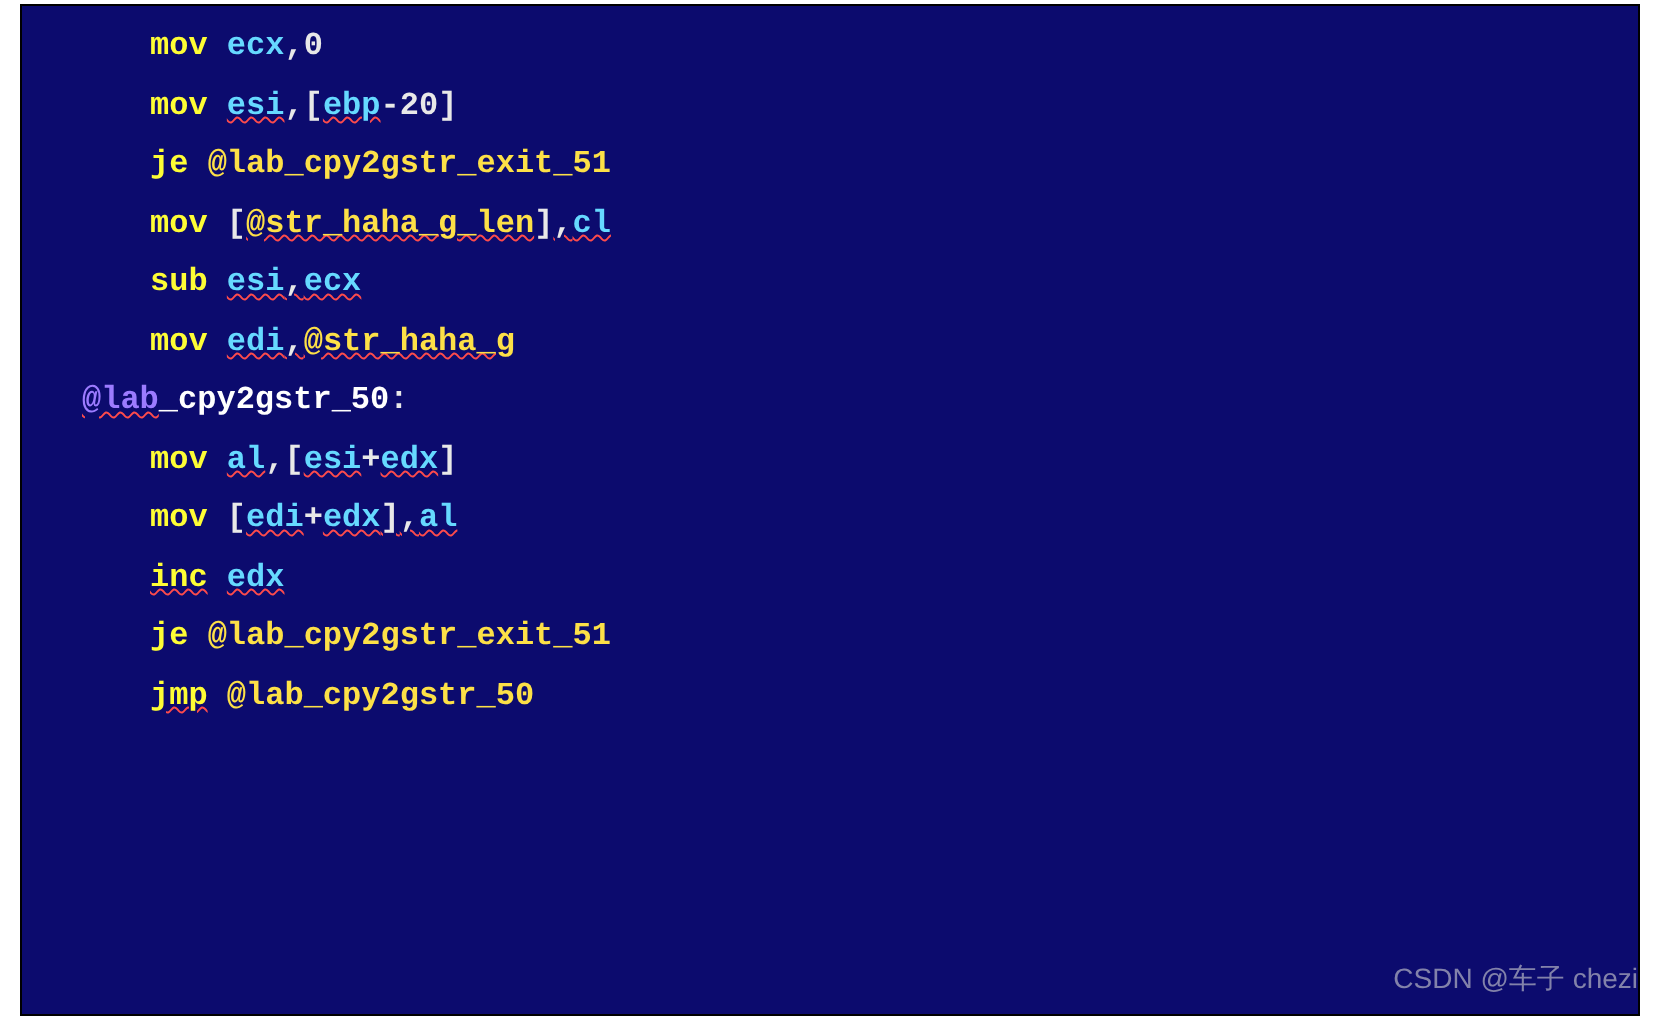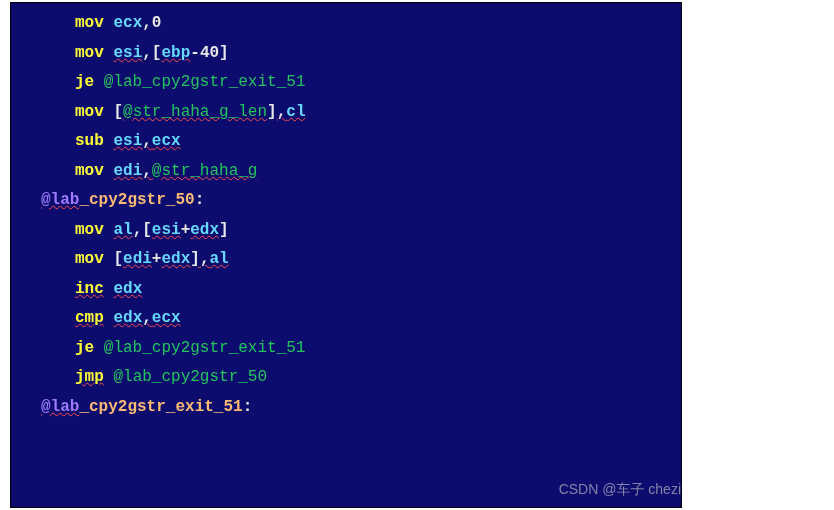--- a/index.html
+++ b/index.html
@@ -1,60 +1,58 @@
 <!DOCTYPE html>
 <html><head>
 <meta charset="utf-8">
 <style>
   * { margin:0; padding:0; box-sizing:border-box; }
   body { background:#fff; width:834px; height:510px; overflow:hidden; font-family:"Consolas","Courier New",monospace; font-size:16px; }
-  .frame { position:relative; margin:2px 10px 0 10px; width:672px; height:506px; background:#0c0b6e; border:1px solid #000; padding-top:6px; }
+  .frame { position:relative; margin:2px 10px 0 10px; width:810px; height:506px; background:#0c0b6e; border:1px solid #000; padding-top:6px; }
   .line { white-space:pre; line-height:29.5px; height:29.5px; }
   .pad4 { display:inline-block; width:64px; }
   .pad2 { display:inline-block; width:30px; }
   .op   { color:#fefd35; font-weight:bold; }
   .reg  { color:#66d9ff; font-weight:bold; }
   .num  { color:#e8e8e8; font-weight:bold; }
   .pun  { color:#e8e8e8; font-weight:bold; }
-  .lbl  { color:#22c55e; font-weight:normal; }
-  .lblp { color:#fdba74; font-weight:bold; }
+  .lbl  { color:#fde047; font-weight:bold; }
+  .lblp { color:#ffffff; font-weight:bold; }
   .labstart { color:#9c7bff; font-weight:bold;text-align:right; }
   .wavy { text-decoration-line:underline; text-decoration-style:wavy; text-decoration-color:#ff4b4b; text-decoration-thickness:1px; }
   .wm { position:absolute; right:0; bottom:8px; color:rgba(210,210,210,0.6); font-family:Arial,"Microsoft YaHei",sans-serif; font-size:14px; }
 </style>
 </head>
 <body>
 
 <div class="frame">
 
   <div class="line"><span class="pad4"></span><span class="op">mov</span> <span class="reg">ecx</span><span class="pun">,</span><span class="num">0</span></div>
 
-  <div class="line"><span class="pad4"></span><span class="op">mov</span> <span class="reg wavy">esi</span><span class="pun">,</span><span class="pun">[</span><span class="reg wavy">ebp</span><span class="pun">-</span><span class="num">40</span><span class="pun">]</span></div>
+  <div class="line"><span class="pad4"></span><span class="op">mov</span> <span class="reg wavy">esi</span><span class="pun">,</span><span class="pun">[</span><span class="reg wavy">ebp</span><span class="pun">-</span><span class="num">20</span><span class="pun">]</span></div>
 
 
 
   <div class="line"><span class="pad4"></span><span class="op">je</span> <span class="lbl">@lab_cpy2gstr_exit_51</span></div>
 
   <div class="line"><span class="pad4"></span><span class="op">mov</span> <span class="pun">[</span><span class="lbl wavy">@str_haha_g_len</span><span class="pun">]</span><span class="pun wavy">,</span><span class="reg wavy">cl</span></div>
 
   <div class="line"><span class="pad4"></span><span class="op">sub</span> <span class="reg wavy">esi</span><span class="pun wavy">,</span><span class="reg wavy">ecx</span></div>
 
   <div class="line"><span class="pad4"></span><span class="op">mov</span> <span class="reg wavy">edi</span><span class="pun wavy">,</span><span class="lbl wavy">@str_haha_g</span></div>
 
 
   <div class="line"><span class="pad2"></span><span class="labstart wavy">@lab</span><span class="lblp">_cpy2gstr_50</span><span class="pun">:</span></div>
 
   <div class="line"><span class="pad4"></span><span class="op">mov</span> <span class="reg wavy">al</span><span class="pun">,</span><span class="pun">[</span><span class="reg wavy">esi</span><span class="pun">+</span><span class="reg wavy">edx</span><span class="pun">]</span></div>
 
   <div class="line"><span class="pad4"></span><span class="op">mov</span> <span class="pun">[</span><span class="reg wavy">edi</span><span class="pun">+</span><span class="reg wavy">edx</span><span class="pun wavy">]</span><span class="pun wavy">,</span><span class="reg wavy">al</span></div>
 
   <div class="line"><span class="pad4"></span><span class="op wavy">inc</span> <span class="reg wavy">edx</span></div>
 
-  <div class="line"><span class="pad4"></span><span class="op wavy">cmp</span> <span class="reg wavy">edx</span><span class="pun wavy">,</span><span class="reg wavy">ecx</span></div>
 
   <div class="line"><span class="pad4"></span><span class="op">je</span> <span class="lbl">@lab_cpy2gstr_exit_51</span></div>
 
   <div class="line"><span class="pad4"></span><span class="op wavy">jmp</span> <span class="lbl">@lab_cpy2gstr_50</span></div>
 
-  <div class="line"><span class="pad2"></span><span class="labstart wavy">@lab</span><span class="lblp">_cpy2gstr_exit_51</span><span class="pun">:</span></div>
 
   <div class="wm">CSDN @车子 chezi</div>
 </div>
 
 </body></html>

